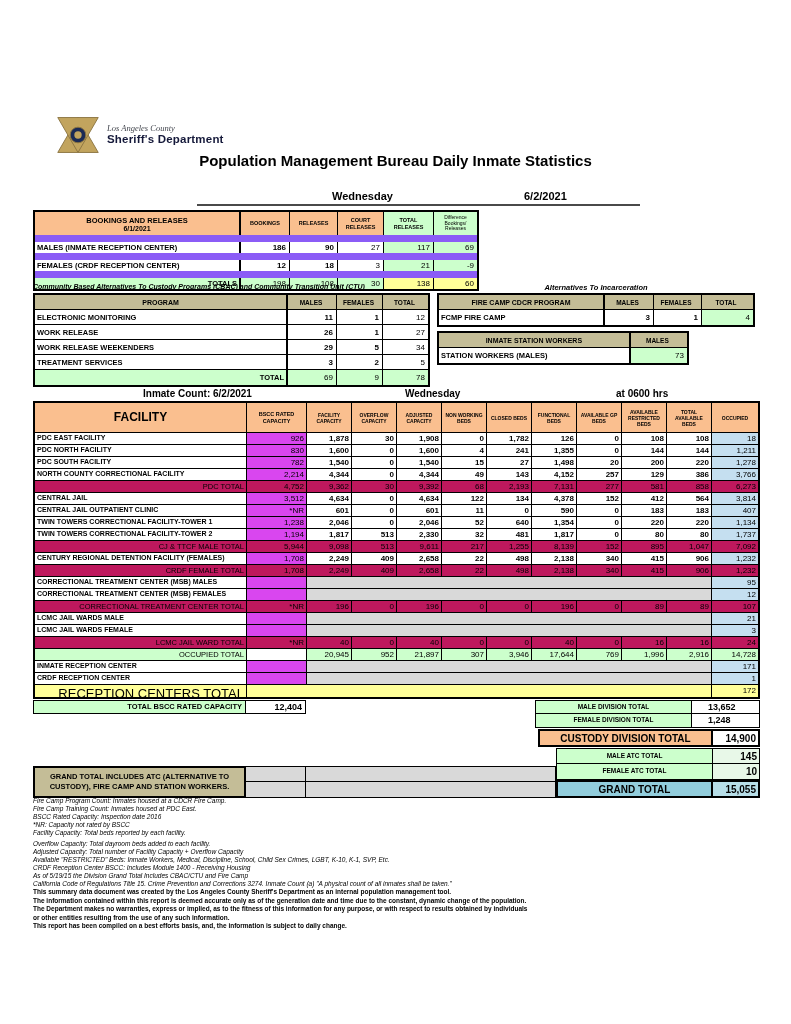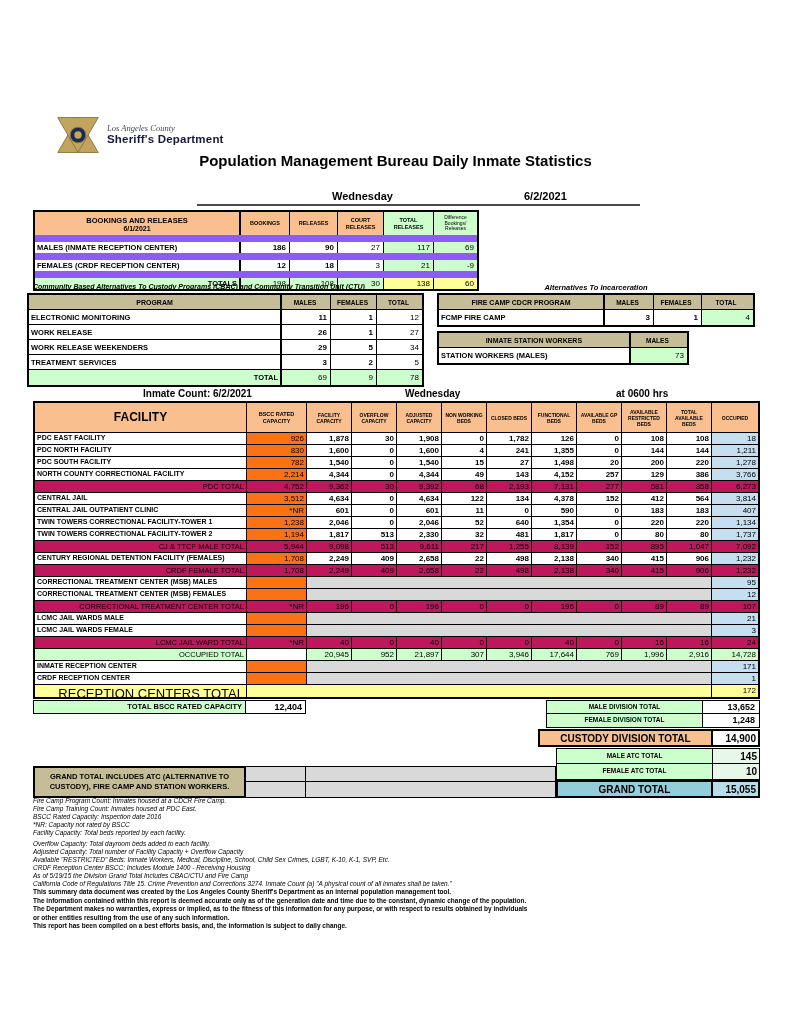--- a/index.html
+++ b/index.html
@@ -37,21 +37,21 @@
   .bk-hc{display:flex;align-items:center;justify-content:center;text-align:center;font-weight:bold;font-size:5.5px;line-height:1.15;padding:1px}
   .bk-hc.diff{font-size:5px;font-weight:normal}
   .bk-bold{font-weight:bold}
   .bk-green{background:#CCFFCC}
   .bk-yellow{background:#FFFF99}
   .bk-tot{background:#CCFFCC}
   .bk-tot .bk-label{text-align:right;font-weight:bold}
 
   
   #cbac-title{position:absolute;top:283px;left:33px;font-size:7px;font-weight:bold;font-style:italic}
-  #cbac{position:absolute;top:293px;left:27px;width:397px;border:2px solid #000;font-size:8px}
+  #cbac{position:absolute;top:293px;left:33px;width:397px;border:2px solid #000;font-size:8px}
   .cb-row{display:flex;border-bottom:1px solid #000;height:15px;align-items:center}
   #cbac .cb-row:last-child{border-bottom:none}
   .cb-label{width:251px;padding:1px 2px;font-weight:bold;font-size:7.5px}
   .cb-c{text-align:right;padding:1px 3px 1px 1px;border-left:1px solid #000;height:100%;display:flex;align-items:center;justify-content:flex-end}
   .cb-c0{width:50px;border-left:2px solid #000}.cb-c1{width:46px}.cb-c2{width:46px}
   .cb-head{background:#C4BD97}
   .cb-head .cb-label{text-align:center;font-size:7px}
   .cb-head .cb-c{justify-content:center;font-weight:bold;font-size:6.5px}
   .cb-bold{font-weight:bold}
   .cb-tot{background:#CCFFCC}
@@ -91,40 +91,40 @@
   .fc-head .fc-hbscc{width:60px;font-size:5.5px}
   .fc-head .fc-hv{width:45px}
   .fc-head .fc-hocc{width:47px}
   .fc-label{width:211px;font-weight:bold;font-size:7px;padding:1px 2px;white-space:nowrap;overflow:hidden}
   .fc-bscc{width:60px;border-left:1px solid #000}
   .fc-v{width:45px;border-left:1px solid #000}
   .fc-occ{width:47px;border-left:1px solid #000}
   .fc-span{width:405px;border-left:1px solid #000}
   .fc-span2{width:465px;border-left:1px solid #000}
   .fc-num{text-align:right;font-size:8px;padding:0 2px;line-height:11px}
-  .fc-row.data .fc-bscc,.fc-row.gray .fc-bscc{background:#f97316}
+  .fc-row.data .fc-bscc,.fc-row.gray .fc-bscc{background:#d946ef}
   .fc-row.gray .fc-span{background:#D9D9D9}
   .fc-row.data .fc-v{font-weight:bold}
   .fc-row.data .fc-occ,.fc-row.gray .fc-occ{background:#C5DFF0}
   .fc-row.total{background:#be185d}
   .fc-row.total .fc-label{font-weight:normal;text-align:right;font-size:7.5px}
   .fc-row.green{background:#CCFFCC}
   .fc-row.green .fc-label{font-weight:normal;text-align:right;font-size:7.5px}
   .fc-row.green .fc-bscc{background:#fff}
   .fc-row.yellowspan{background:#FFFF99}
   .fc-row.yellowspan .fc-label{font-weight:normal;text-align:right;font-size:13px}
 
   
   #division{position:absolute;top:700px;left:33px;width:727px;font-size:8px}
   .dv-row{display:flex;height:14px;align-items:stretch}
   .dv-spacer{flex:1}
   .dv-glabel{width:213px;background:#CCFFCC;border:1px solid #000;text-align:right;font-weight:bold;font-size:7.5px;padding:1px 3px}
   .dv-gvalue{width:60px;border:1px solid #000;border-left:none;text-align:right;font-weight:bold;font-size:9px;padding:1px 3px}
   .dv-mlabel{width:157px;background:#CCFFCC;border:1px solid #000;text-align:center;font-weight:bold;font-size:6.5px;padding:2px}
-  .dv-mvalue{width:57px;border:1px solid #000;border-left:none;text-align:right;font-weight:bold;font-size:9px;padding:1px 4px}
+  .dv-mvalue{width:68px;border:1px solid #000;border-left:none;font-weight:bold;font-size:9px;padding:1px 16px}
   .dv-row2 .dv-mlabel{border-top:none}.dv-row2 .dv-mvalue{border-top:none}
   .dv-row3{height:18px;margin-top:1px}
   .dv-clabel{width:175px;background:#FABF8F;border:2px solid #000;text-align:center;font-weight:bold;font-size:10px;padding:2px}
   .dv-cvalue{width:47px;border:2px solid #000;border-left:none;text-align:right;font-weight:bold;font-size:10px;padding:2px}
 
   
   #grand{position:absolute;top:748px;left:33px;width:727px;display:flex;align-items:flex-end;font-size:8px}
   .g-left{width:213px;height:32px;background:#C4BD97;border:2px solid #000;display:flex;flex-direction:column;
           justify-content:center;text-align:center;font-weight:bold;font-size:7.5px;line-height:1.3}
   .g-col2{width:60px;display:flex;flex-direction:column}

